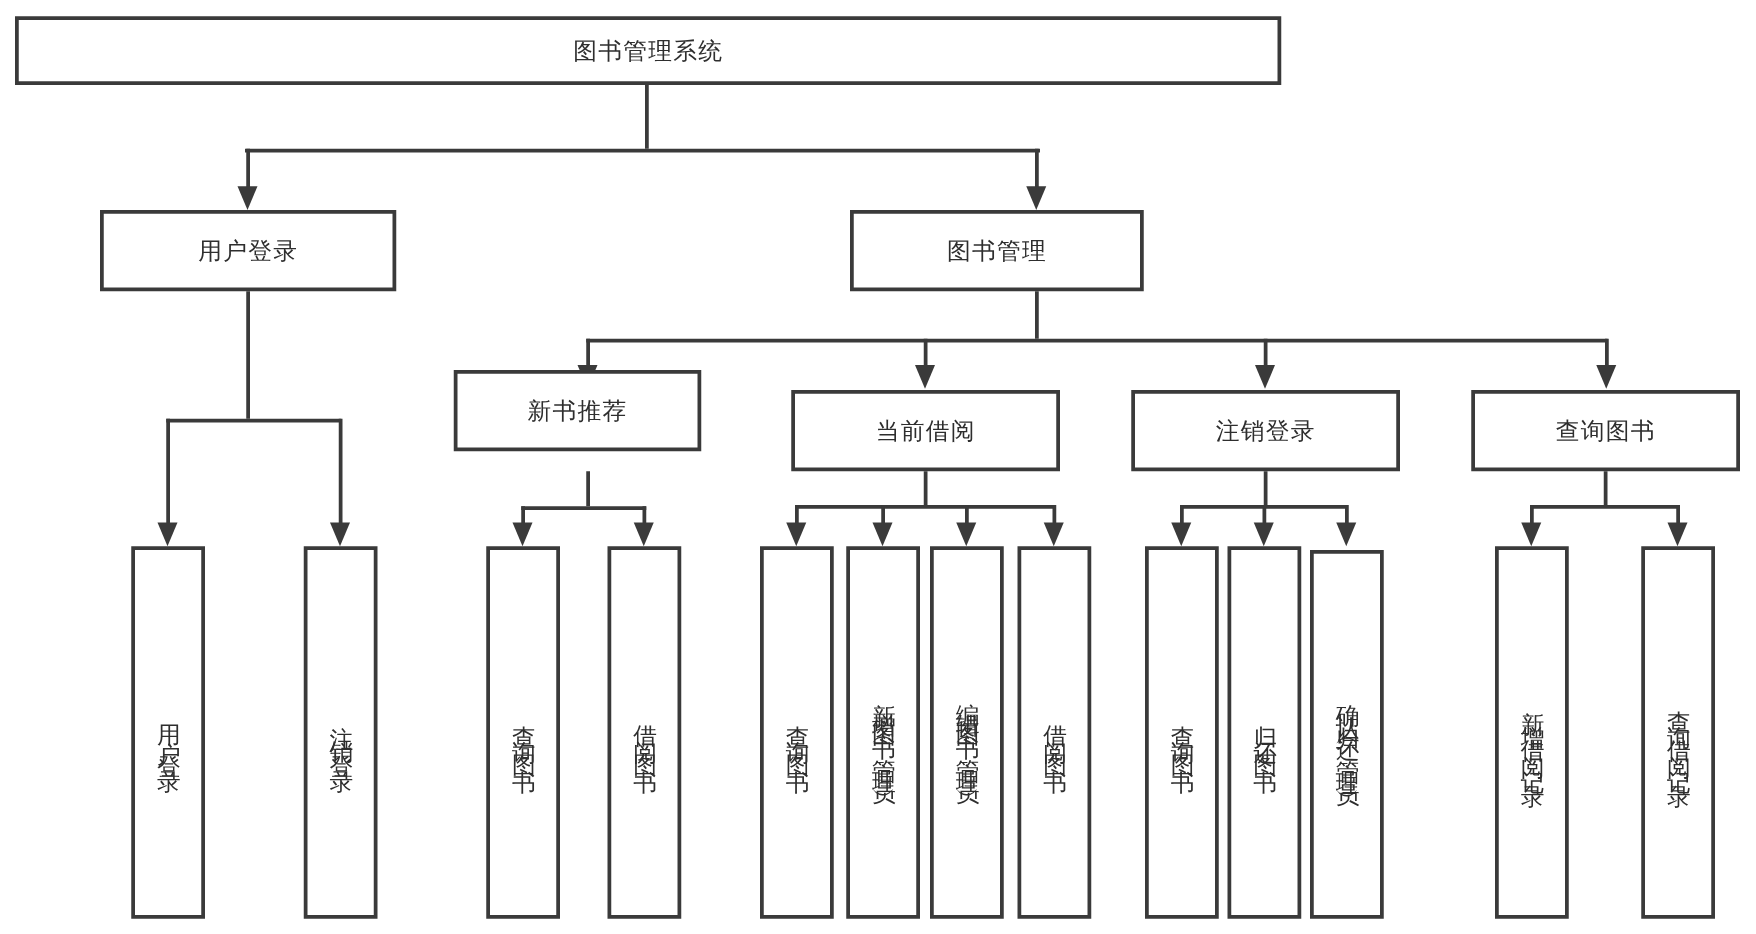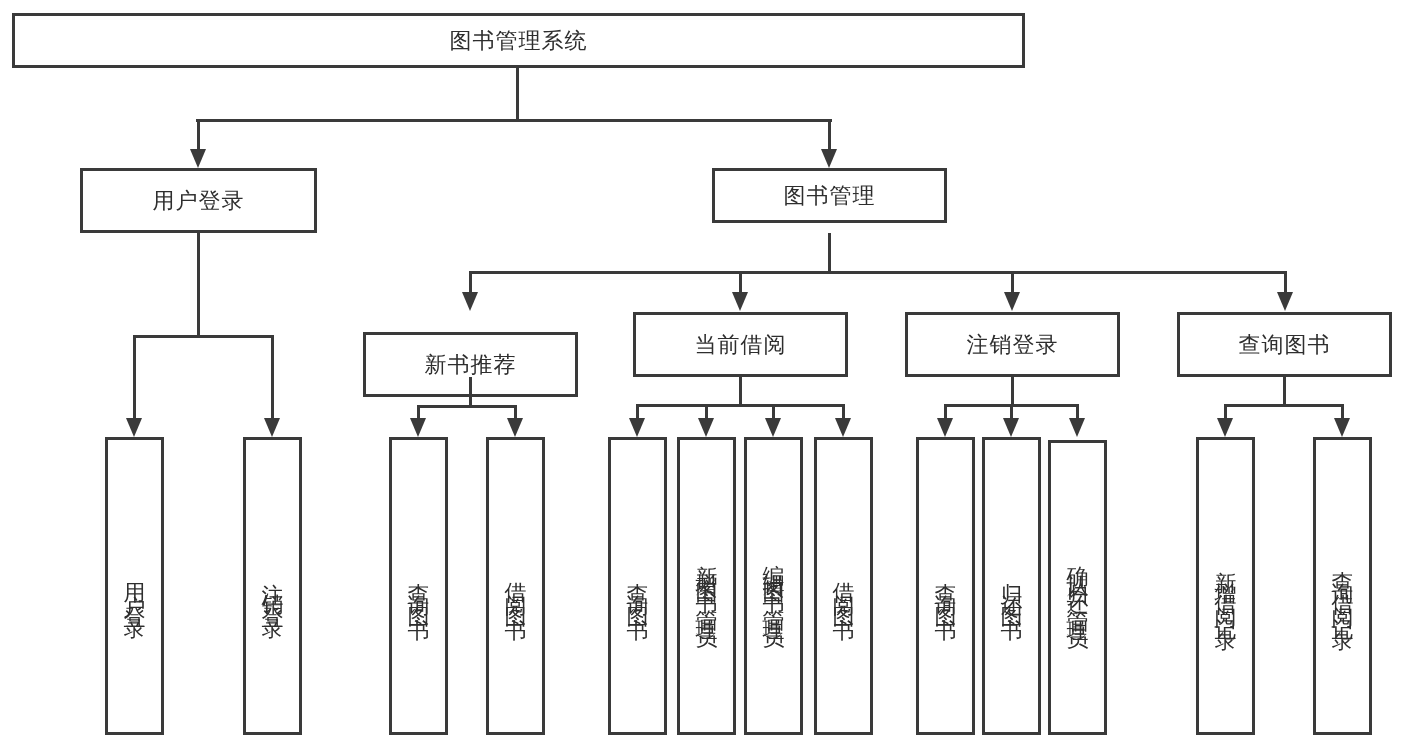--- a/index.html
+++ b/index.html
@@ -3,21 +3,21 @@
 <meta charset="utf-8">
 <style>
   html,body{margin:0;padding:0;background:#fff;}
   .stage{
     position:relative;width:1405px;height:747px;background:var(--bg,#ffffff);
     font-family:"Liberation Sans","DejaVu Sans",sans-serif;overflow:hidden;
   }
   .node{
     position:absolute;box-sizing:border-box;border:3px solid var(--line,#3a3a3a);
     background:#ffffff;display:flex;align-items:center;justify-content:center;
-    color:var(--text,#2e2e2e);font-size:22px;letter-spacing:1px;text-align:center;
+    color:var(--text,#2e2e2e);font-size:19px;letter-spacing:1px;text-align:center;
   }
   .vnode{
     writing-mode:vertical-rl;text-orientation:mixed;
     letter-spacing:12px;line-height:1;padding-top:6px;
   }
   .vnode.long{letter-spacing:9px;padding-top:2px;}
   .vline{position:absolute;width:2.5px;background:var(--line,#3a3a3a);}
   .hline{position:absolute;height:2.5px;background:var(--line,#3a3a3a);}
   .arrow{
     position:absolute;width:0;height:0;
@@ -37,41 +37,41 @@
   <div class="node" style="left:12px;top:13px;width:1013px;height:55px">图书管理系统</div>
 
   <div class="vline" style="left:516px;top:68px;height:51px"></div>
   <div class="hline" style="left:196px;top:119px;width:636px"></div>
   <div class="vline" style="left:197px;top:119px;height:31px"></div>
   <div class="arrow" style="left:190px;top:149px"></div>
   <div class="vline" style="left:828px;top:119px;height:31px"></div>
   <div class="arrow" style="left:821px;top:149px"></div>
 
   <div class="node" style="left:80px;top:168px;width:237px;height:65px">用户登录</div>
-  <div class="node" style="left:712px;top:168px;width:235px;height:55px">图书管理</div>
+  <div class="node" style="left:680px;top:168px;width:235px;height:65px">图书管理</div>
 
   <div class="vline" style="left:197px;top:233px;height:102px"></div>
   <div class="hline" style="left:133px;top:335px;width:140px"></div>
   <div class="vline" style="left:133px;top:335px;height:84px"></div>
   <div class="arrow" style="left:126px;top:418px"></div>
   <div class="vline" style="left:271px;top:335px;height:84px"></div>
   <div class="arrow" style="left:264px;top:418px"></div>
 
   <div class="vline" style="left:828px;top:233px;height:38px"></div>
   <div class="hline" style="left:469px;top:271px;width:817px"></div>
   <div class="vline" style="left:469px;top:271px;height:23px"></div>
   <div class="arrow" style="left:462px;top:292px"></div>
   <div class="vline" style="left:739px;top:271px;height:23px"></div>
   <div class="arrow" style="left:732px;top:292px"></div>
   <div class="vline" style="left:1011px;top:271px;height:23px"></div>
   <div class="arrow" style="left:1004px;top:292px"></div>
   <div class="vline" style="left:1284px;top:271px;height:23px"></div>
   <div class="arrow" style="left:1277px;top:292px"></div>
 
-  <div class="node" style="left:363px;top:332px;width:215px;height:65px">新书推荐</div>
+  <div class="node" style="left:363px;top:296px;width:198px;height:65px">新书推荐</div>
   <div class="node" style="left:633px;top:312px;width:215px;height:65px">当前借阅</div>
   <div class="node" style="left:905px;top:312px;width:215px;height:65px">注销登录</div>
   <div class="node" style="left:1177px;top:312px;width:215px;height:65px">查询图书</div>
 
   <div class="vline" style="left:469px;top:377px;height:28px"></div>
   <div class="hline" style="left:417px;top:405px;width:100px"></div>
   <div class="vline" style="left:417px;top:405px;height:14px"></div>
   <div class="arrow" style="left:410px;top:418px"></div>
   <div class="vline" style="left:514px;top:405px;height:14px"></div>
   <div class="arrow" style="left:507px;top:418px"></div>

